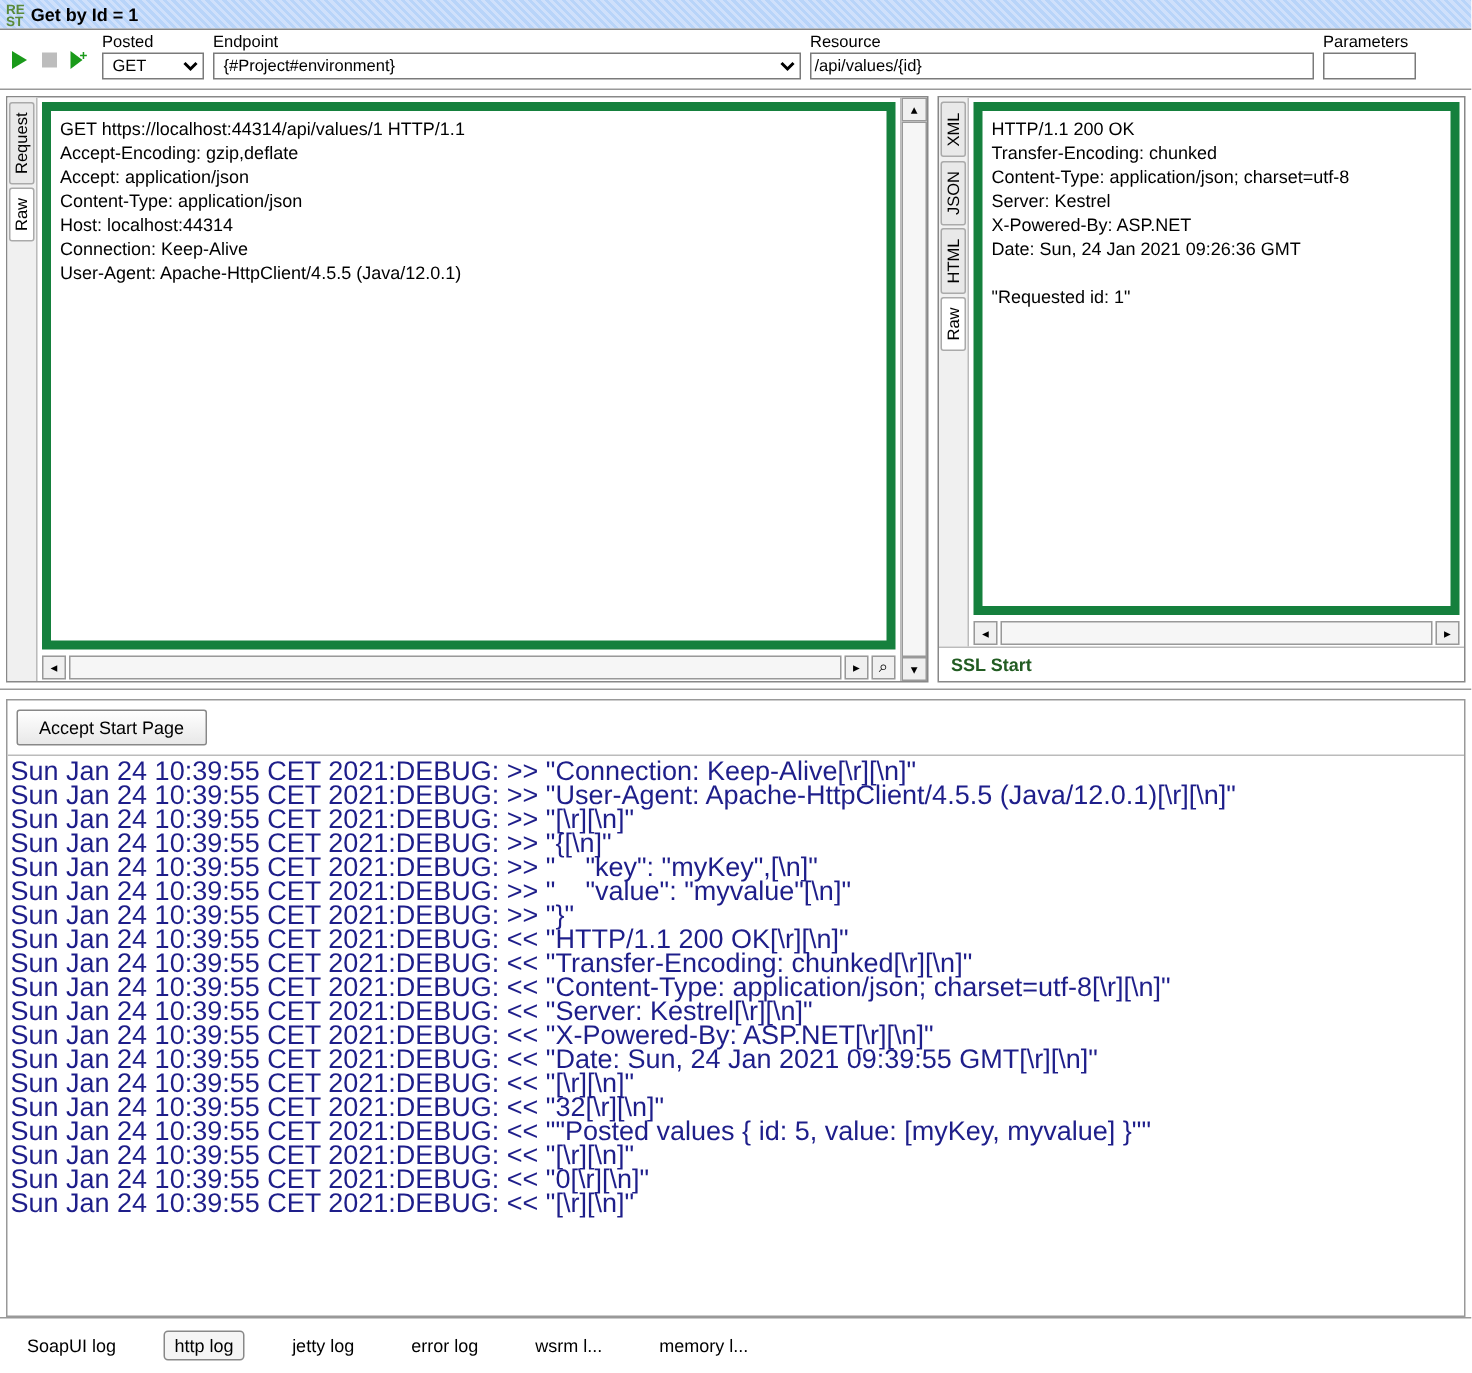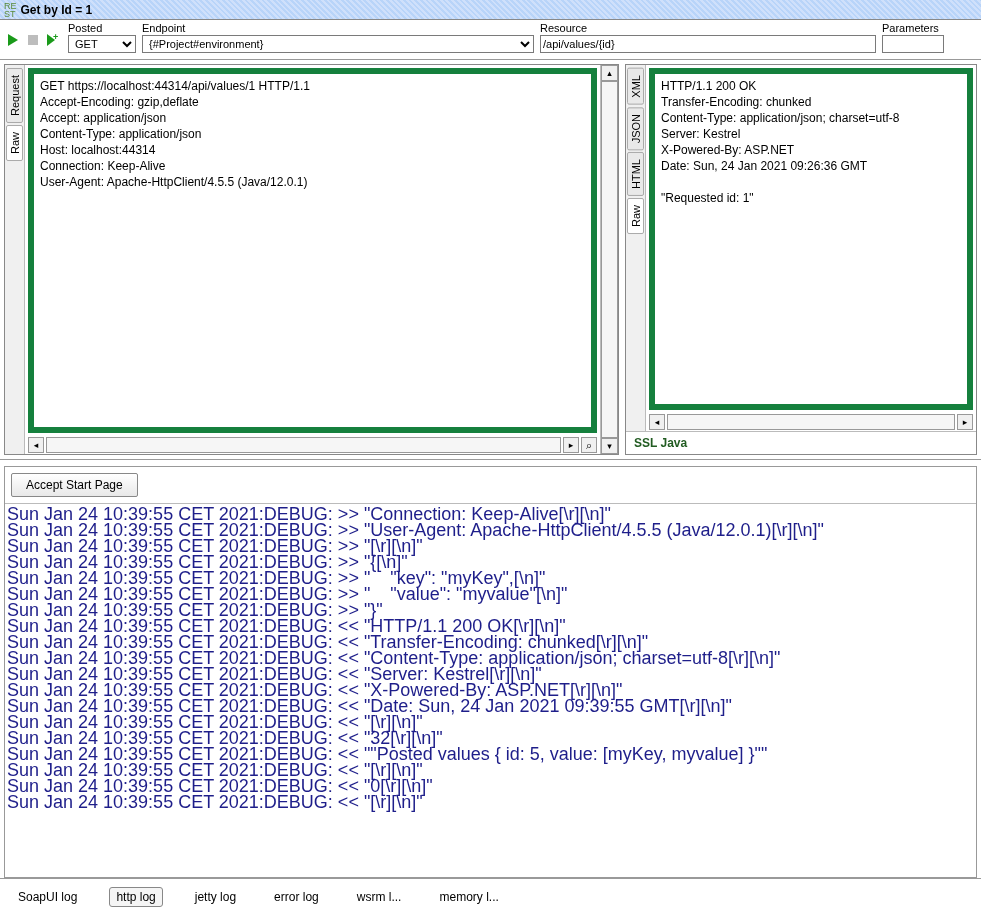--- a/index.html
+++ b/index.html
@@ -1,18 +1,18 @@
 <!DOCTYPE html>
 <html><head>
 <meta charset="utf-8">
 <style>
   * { box-sizing: border-box; margin: 0; padding: 0; }
   body { font-family: "Segoe UI", Tahoma, Arial, sans-serif; font-size: 12px; background: #fff; color: #000; width: 981px; height: 915px; overflow: hidden; display:flex; flex-direction:column; }
   .title-bar { height: 20px; background: repeating-linear-gradient(45deg,#cfe0fb 0 2px,#b8d4f9 2px 4px); display:flex; align-items:center; padding:0 4px; border-bottom:1px solid #888; }
-  .title-bar .rest-badge { font-size:9px; font-weight:normal; color:#5a8a3a; line-height:8px; margin-right:4px; }
+  .title-bar .rest-badge { font-size:9px; font-weight:bold; color:#5a8a3a; line-height:8px; margin-right:4px; }
   .title-bar .rest-badge .t { display:block; }
   .title-bar .title { font-size:12px; font-weight:bold; color:#000; }
   .toolbar { height:40px; display:flex; align-items:flex-start; border-bottom:1px solid #999; padding:2px 4px; gap:6px; background:#fff; }
   .tb-buttons { display:flex; align-items:center; height:36px; gap:2px; }
   .tb-btn { width:18px; height:18px; display:flex; align-items:center; justify-content:center; }
   .field-group { display:flex; flex-direction:column; }
   .field-group label { font-size:11px; color:#000; margin-bottom:1px; }
   .field-group select, .field-group input { font-size:11px; padding:1px 2px; border:1px solid #7a7a7a; background:#fff; height:18px; }
   .method-sel { width:68px; }
   .endpoint-inp { width: 392px; }
@@ -144,21 +144,21 @@
 Date: Sun, 24 Jan 2021 09:26:36 GMT
 
 "Requested id: 1"</div>
         <div class="hscroll-row">
           <div class="arrow-btn">◂</div>
           <div class="scroll-track"></div>
           <div class="arrow-btn">▸</div>
         </div>
       </div>
     </div>
-    <div class="sslinfo">SSL Java</div>
+    <div class="sslinfo">SSL Start</div>
   </div>
 </div>
 
 <div class="log-area">
   <div class="log-toolbar">
     <button class="start-btn">Accept Start Page</button>
   </div>
   <div class="log-lines" id="log-lines">
       <div class="log-line">Sun Jan 24 10:39:55 CET 2021:DEBUG: &gt;&gt; "Connection: Keep-Alive[\r][\n]"</div>
       <div class="log-line">Sun Jan 24 10:39:55 CET 2021:DEBUG: &gt;&gt; "User-Agent: Apache-HttpClient/4.5.5 (Java/12.0.1)[\r][\n]"</div>

